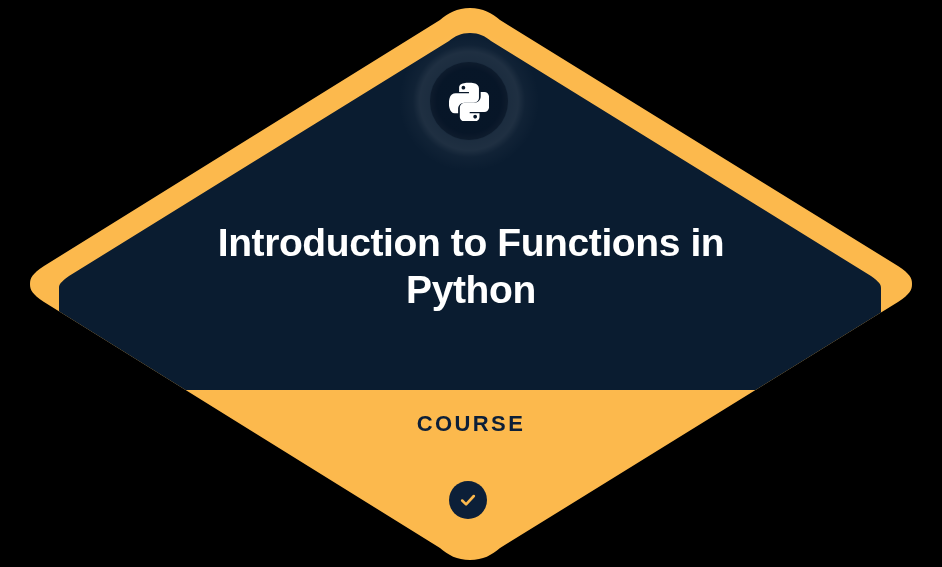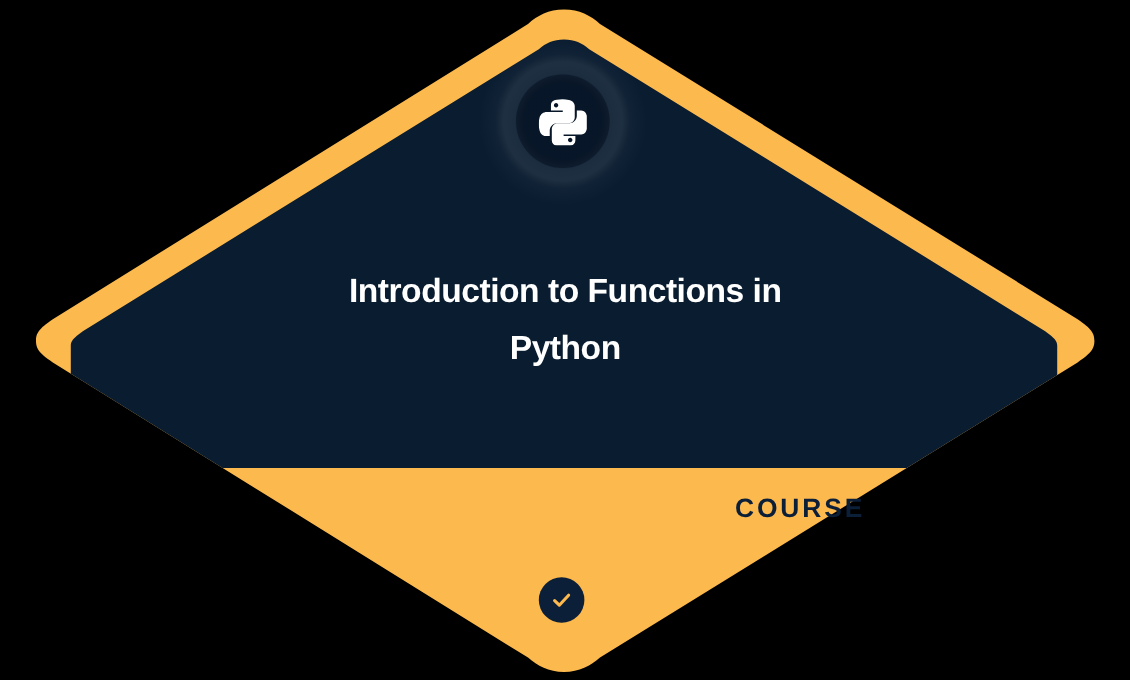--- a/index.html
+++ b/index.html
@@ -79,34 +79,34 @@
 
   
   #course-title {
     position: absolute;
     left: 141px;
     top: 219px;
     width: 660px;
     text-align: center;
     color: #ffffff;
     font-family: "Liberation Sans", sans-serif;
-    font-size: 28px;
+    font-size: 39px;
     font-weight: bold;
     line-height: 47px;
     letter-spacing: -0.4px;
     white-space: pre-line;
   }
 
   
   #status-block {
     position: absolute;
     left: 221px;
     top: 406px;
     width: 500px;
-    text-align: right;
+    text-align: center;
   }
   .status-line {
     color: #0c1f38;
     font-family: "Liberation Sans", sans-serif;
     font-size: 22px;
     font-weight: bold;
     letter-spacing: 2.4px;
     line-height: 35px;
     text-transform: uppercase;
   }

